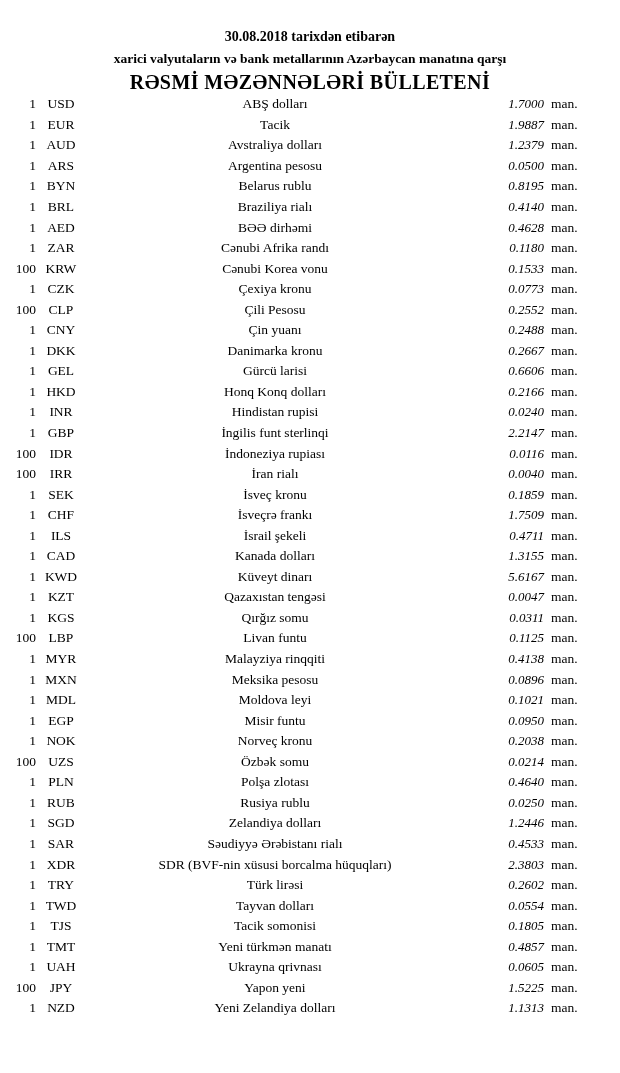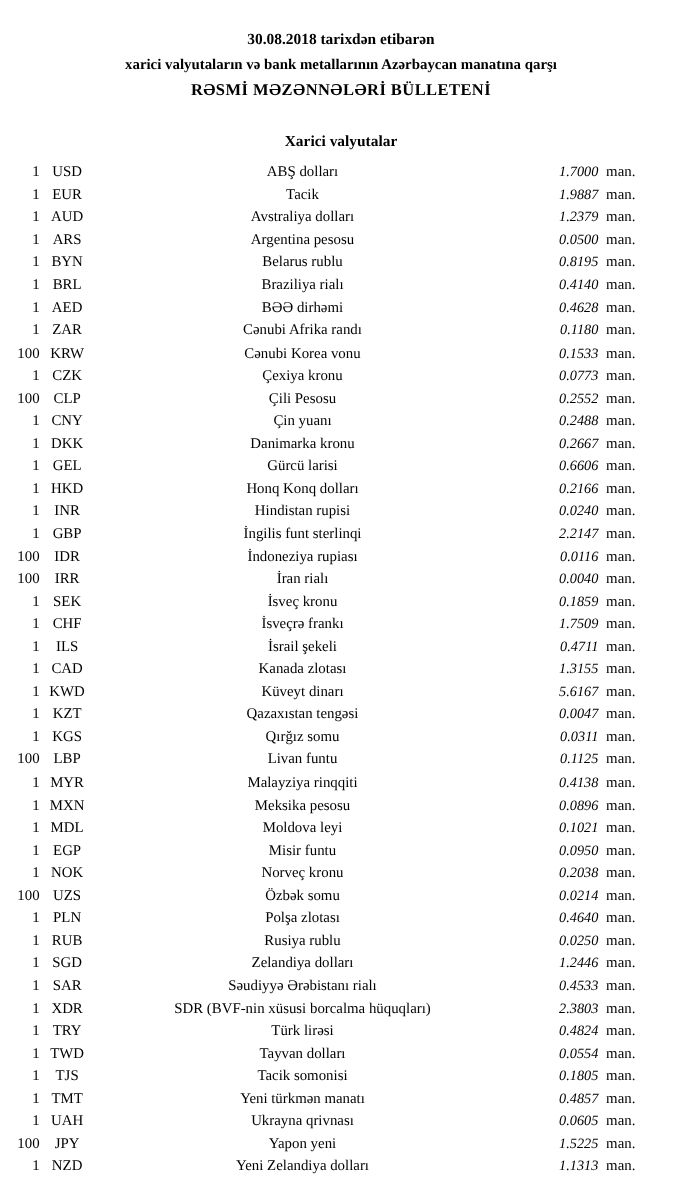--- a/index.html
+++ b/index.html
@@ -24,21 +24,21 @@
     font-size: 14px;
     line-height: 22px;
   }
   .header .h2 {
     font-weight: bold;
     font-size: 13.5px;
     line-height: 22px;
   }
   .header .h3 {
     font-weight: bold;
-    font-size: 15px;
+    font-size: 20px;
     line-height: 24px;
     letter-spacing: 0.4px;
   }
   .section-title {
     text-align: center;
     font-weight: 600;
     font-size: 14px;
     margin-top: 26px;
     margin-bottom: 6px;
     line-height: 20px;
@@ -79,21 +79,20 @@
 </head>
 <body>
 
 <div class="page">
   <div class="header">
     <div class="h1">30.08.2018 tarixdən etibarən</div>
     <div class="h2">xarici valyutaların və bank metallarının Azərbaycan manatına qarşı</div>
     <div class="h3">RƏSMİ MƏZƏNNƏLƏRİ BÜLLETENİ</div>
   </div>
 
-  <div class="section-title">Xarici valyutalar</div>
 
   <div class="rates">
   <div class="row">
     <span class="qty">1</span>
     <span class="code">USD</span>
     <span class="name">ABŞ dolları</span>
     <span class="rate">1.7000</span>
     <span class="unit">man.</span>
   </div>
 
@@ -261,21 +260,21 @@
     <span class="qty">1</span>
     <span class="code">ILS</span>
     <span class="name">İsrail şekeli</span>
     <span class="rate">0.4711</span>
     <span class="unit">man.</span>
   </div>
 
   <div class="row">
     <span class="qty">1</span>
     <span class="code">CAD</span>
-    <span class="name">Kanada zlotası</span>
+    <span class="name">Kanada dolları</span>
     <span class="rate">1.3155</span>
     <span class="unit">man.</span>
   </div>
 
   <div class="row">
     <span class="qty">1</span>
     <span class="code">KWD</span>
     <span class="name">Küveyt dinarı</span>
     <span class="rate">5.6167</span>
     <span class="unit">man.</span>
@@ -390,21 +389,21 @@
     <span class="code">XDR</span>
     <span class="name">SDR (BVF-nin xüsusi borcalma hüquqları)</span>
     <span class="rate">2.3803</span>
     <span class="unit">man.</span>
   </div>
 
   <div class="row">
     <span class="qty">1</span>
     <span class="code">TRY</span>
     <span class="name">Türk lirəsi</span>
-    <span class="rate">0.4824</span>
+    <span class="rate">0.2602</span>
     <span class="unit">man.</span>
   </div>
 
   <div class="row">
     <span class="qty">1</span>
     <span class="code">TWD</span>
     <span class="name">Tayvan dolları</span>
     <span class="rate">0.0554</span>
     <span class="unit">man.</span>
   </div>

